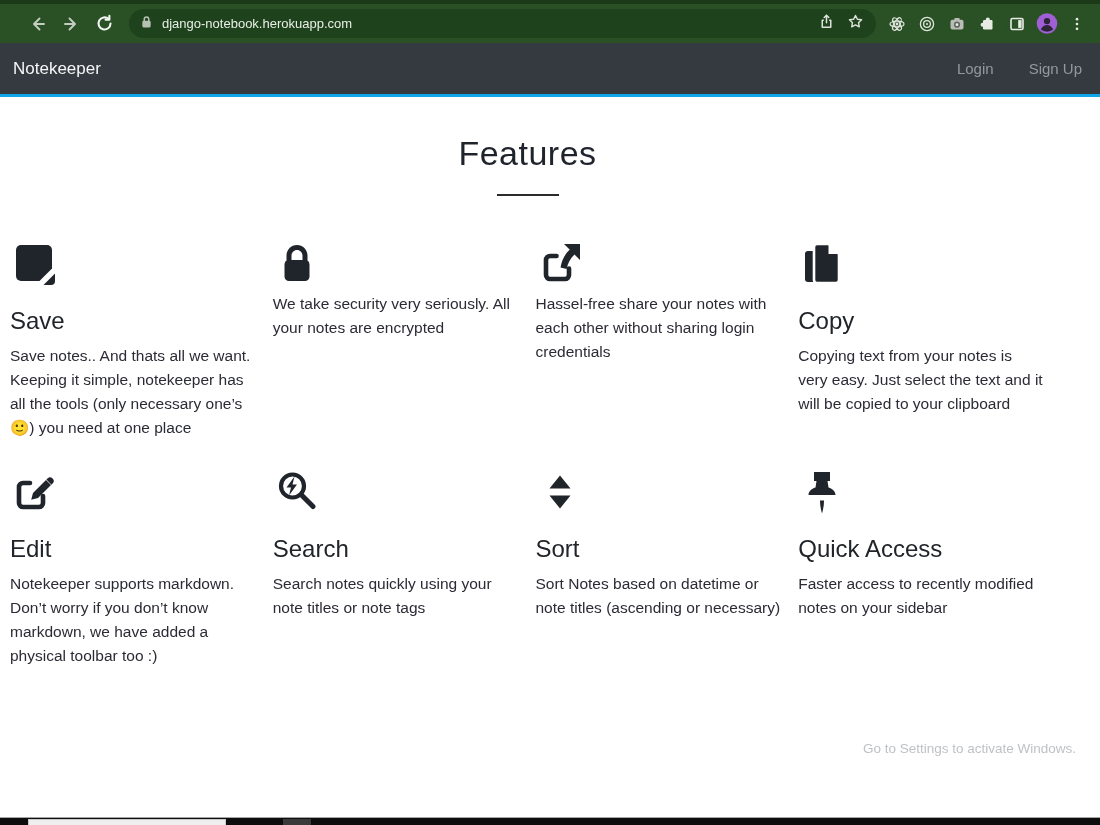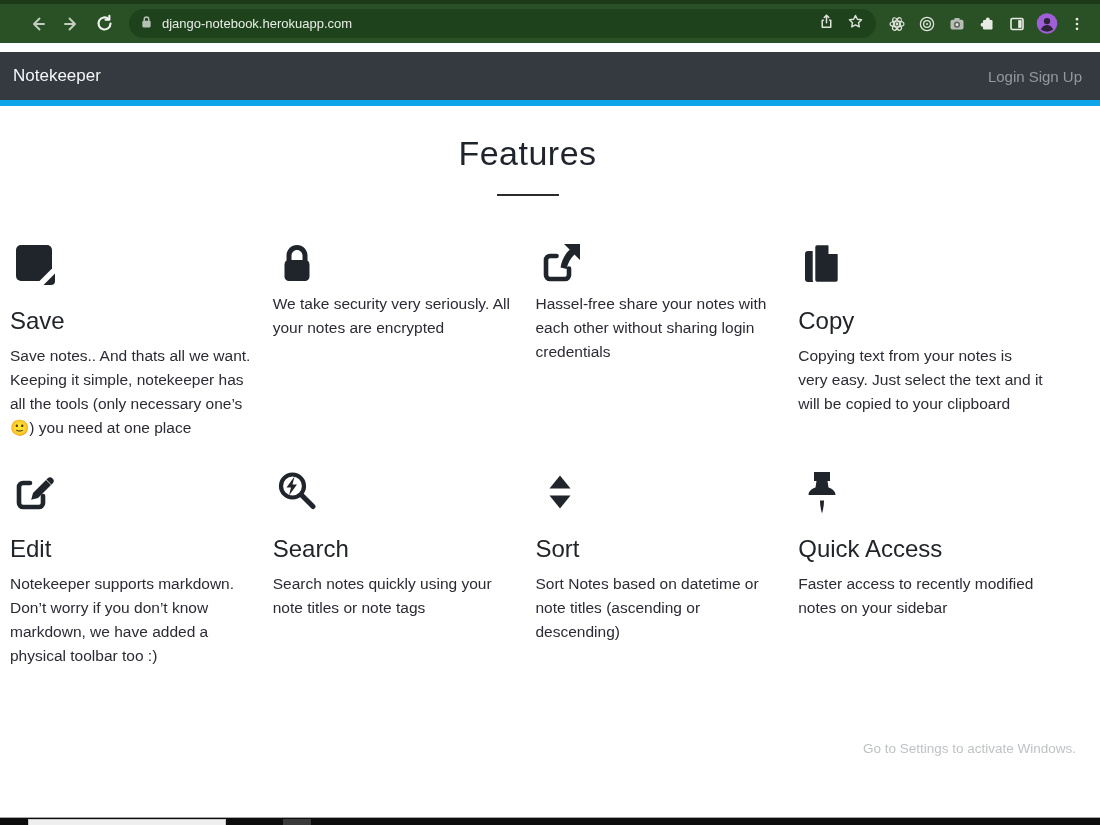--- a/index.html
+++ b/index.html
@@ -16,26 +16,26 @@
   .omnibox{
     flex:1;height:29px;margin-left:15px;background:#1e421c;border-radius:15px;
     display:flex;align-items:center;padding:0 10px;min-width:0;
   }
   .omnibox .url{color:#e9eee7;font-size:13px;margin-left:8px;flex:1;white-space:nowrap;overflow:hidden;}
   .omni-actions{display:flex;align-items:center;gap:12px;margin-right:2px;}
   .exts{display:flex;align-items:center;gap:8px;padding:0 12px 0 10px;}
   .ext-btn{width:22px;height:22px;display:flex;align-items:center;justify-content:center;}
   
   .navbar{
-    position:absolute;top:52px;left:0;width:1100px;height:54px;background:#343a40;
+    position:absolute;top:43px;left:0;width:1100px;height:54px;background:#343a40;
     display:flex;align-items:center;justify-content:space-between;box-sizing:border-box;
-    padding:0 18px 0 13px;border-bottom:6px solid #0ea5e9;
+    padding:0 18px 0 13px;border-bottom:3px solid #0ea5e9;
   }
   .brand{color:#f5f6f7;font-size:17px;}
-  .navlinks{display:flex;align-items:center;gap:4px;}
+  .navlinks{display:flex;align-items:center;gap:35px;}
   .navlink{color:#94989d;font-size:15px;cursor:pointer;}
   
   .content{position:absolute;top:98px;left:0;width:1055px;}
   .page-title{
     text-align:center;font-size:34px;font-weight:500;color:#1f242c;
     margin:36px 0 0 0;letter-spacing:.5px;
   }
   .title-rule{width:62px;border:none;border-top:2px solid #2b2b2b;margin:21px auto 0 auto;}
   .grid{
     display:grid;grid-template-columns:repeat(4,1fr);row-gap:28px;
@@ -247,21 +247,21 @@
     </div>
 
     <div class="feature">
       <span class="ficon">
         <svg width="48" height="48" viewBox="0 0 48 48" fill="#20242b">
             <path d="M13.5 20.5 24 7.5l10.5 13z"></path>
             <path d="M13.5 27.5 24 40.5l10.5-13z"></path>
           </svg>
       </span>
       <div class="ftitle">Sort</div>
-      <p class="fdesc">Sort Notes based on datetime or note titles (ascending or descending)</p>
+      <p class="fdesc">Sort Notes based on datetime or note titles (ascending or necessary)</p>
     </div>
 
     <div class="feature">
       <span class="ficon">
         <svg width="48" height="48" viewBox="0 0 48 48" fill="#20242b">
             <path d="M16 4h16v9h-2.5l1 6.5c4.2 1.3 7 4 7 7.5H10.5c0-3.5 2.8-6.2 7-7.5l1-6.5H16z"></path>
             <path d="M24 45.5c-1.3-4.3-2-8.7-2-13h4c0 4.3-.7 8.7-2 13z"></path>
           </svg>
       </span>
       <div class="ftitle">Quick Access</div>

